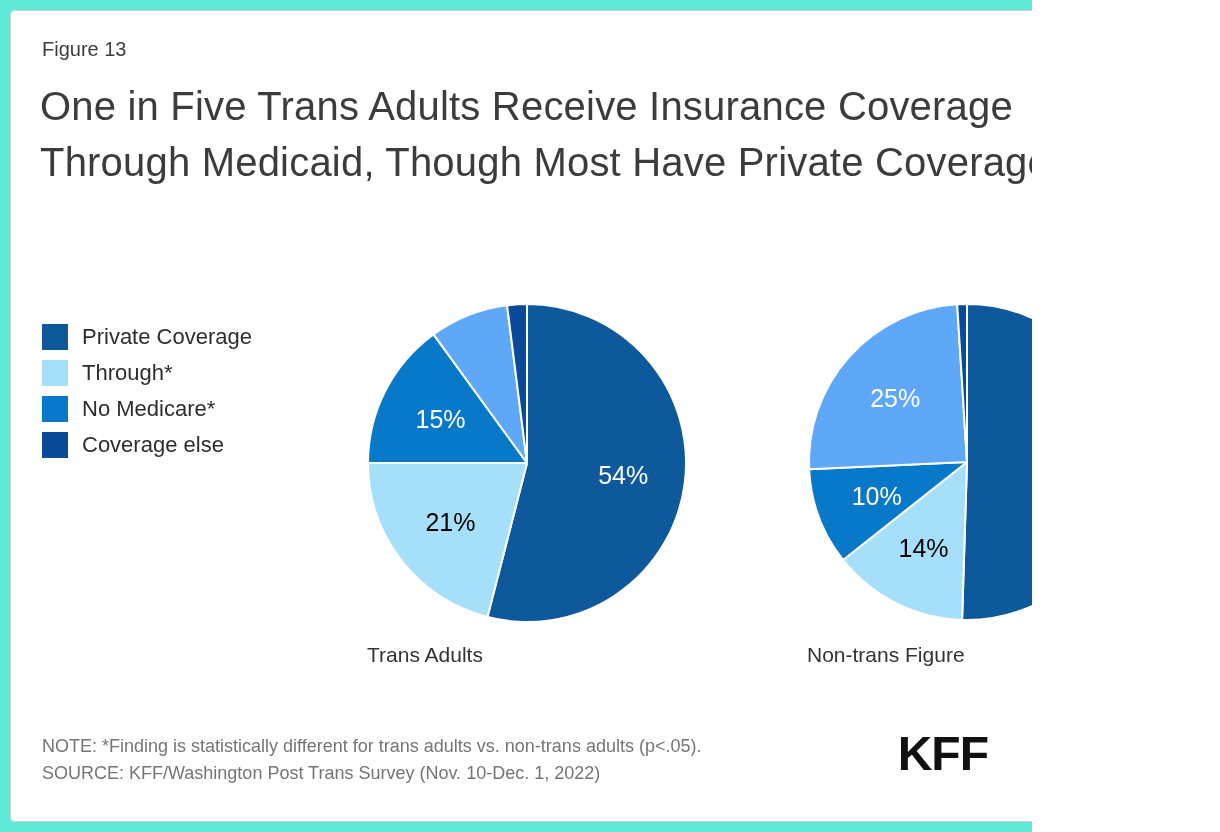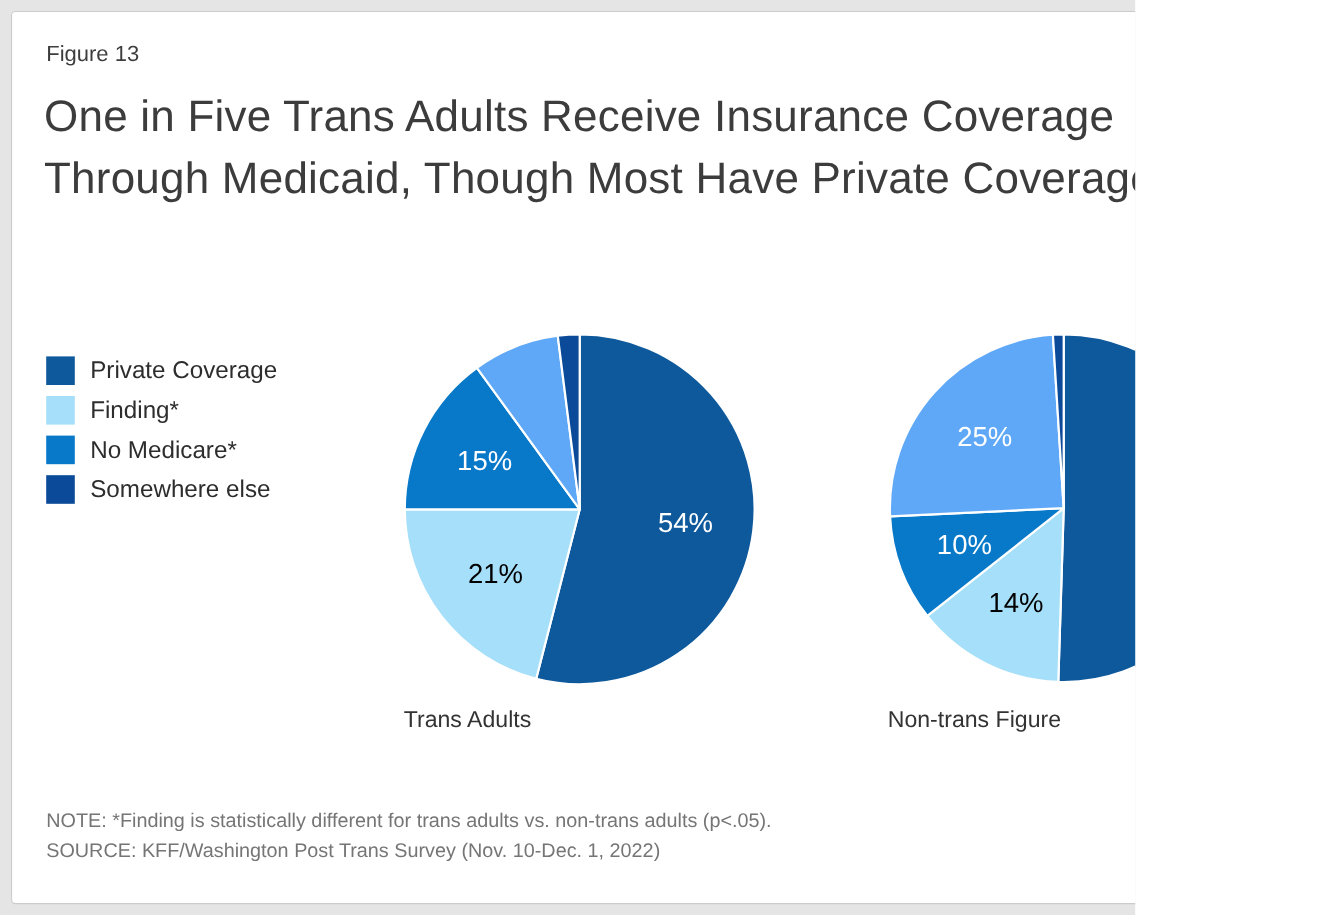--- a/index.html
+++ b/index.html
@@ -5,21 +5,21 @@
   html, body {
     margin: 0;
     padding: 0;
     background: #ffffff;
     font-family: "Liberation Sans", "DejaVu Sans", sans-serif;
   }
   .canvas {
     position: relative;
     width: 1032px;
     height: 832px;
-    background: #e5e5e5;
+    background: #5eead4;
     overflow: hidden;
   }
   .frame {
     position: absolute;
     left: 10px; top: 10px;
     width: 1198px; height: 810px;
     border: 1px solid #cccccc;
     border-radius: 4px;
     background: #ffffff;
   }
@@ -96,29 +96,29 @@
 
   <h1 class="title" style="margin:0; font-weight:400;">One in Five Trans Adults Receive Insurance Coverage Through Medicaid, Though Most Have Private Coverage</h1>
 
   <div class="legend" id="legend">
       <div class="legend-row">
         <div class="legend-swatch" style="background: rgb(14, 89, 156);"></div>
         <div class="legend-text">Private Coverage</div>
       </div>
       <div class="legend-row">
         <div class="legend-swatch" style="background: rgb(165, 223, 249);"></div>
-        <div class="legend-text">Finding*</div>
+        <div class="legend-text">Through*</div>
       </div>
       <div class="legend-row">
         <div class="legend-swatch" style="background: rgb(8, 120, 201);"></div>
         <div class="legend-text">No Medicare*</div>
       </div>
       <div class="legend-row">
         <div class="legend-swatch" style="background: rgb(11, 74, 152);"></div>
-        <div class="legend-text">Somewhere else</div>
+        <div class="legend-text">Coverage else</div>
       </div>
     </div>
 
   <div id="pies">
       <svg width="330" height="330" class="pie-svg" style="left: 362px; top: 298px;">
         <path d="M 165 165 L 165.00 6.00 A 159 159 0 1 1 125.46 319.00 Z" fill="#0E599C" stroke="#ffffff" stroke-width="2" stroke-linejoin="round"></path>
         <path d="M 165 165 L 125.46 319.00 A 159 159 0 0 1 6.00 165.00 Z" fill="#A5DFF9" stroke="#ffffff" stroke-width="2" stroke-linejoin="round"></path>
         <path d="M 165 165 L 6.00 165.00 A 159 159 0 0 1 71.54 36.37 Z" fill="#0878C9" stroke="#ffffff" stroke-width="2" stroke-linejoin="round"></path>
         <path d="M 165 165 L 71.54 36.37 A 159 159 0 0 1 145.07 7.25 Z" fill="#5FA8F7" stroke="#ffffff" stroke-width="2" stroke-linejoin="round"></path>
         <path d="M 165 165 L 145.07 7.25 A 159 159 0 0 1 165.00 6.00 Z" fill="#0B4A98" stroke="#ffffff" stroke-width="2" stroke-linejoin="round"></path>
@@ -139,13 +139,14 @@
         <text x="92.2" y="99.7" text-anchor="middle" dominant-baseline="central" class="pie-pct" fill="#FFFFFF">25%</text>
       </svg>
       <div class="pie-caption" style="left: 807px;">Non-trans Figure</div>
     </div>
 
   <div class="note-block">
     <div>NOTE: *Finding is statistically different for trans adults vs. non-trans adults (p&lt;.05).</div>
     <div>SOURCE: KFF/Washington Post Trans Survey (Nov. 10-Dec. 1, 2022)</div>
   </div>
 
+  <div class="kff-logo">KFF</div>
 </div>
 
 </body></html>

